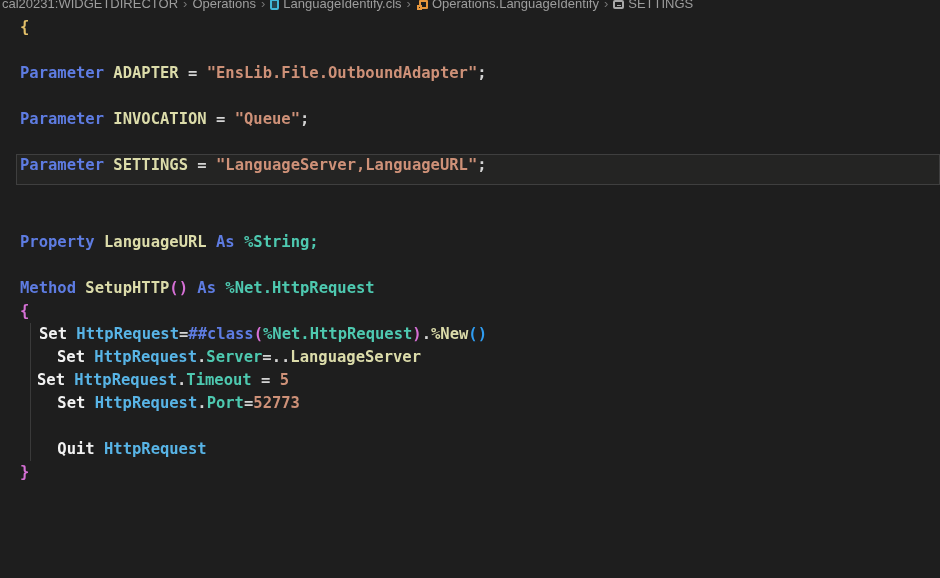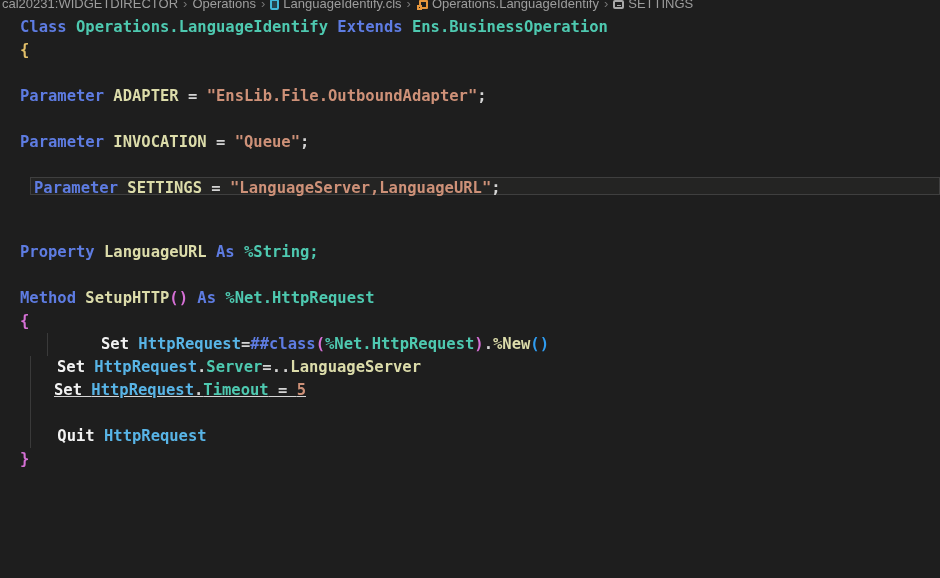--- a/index.html
+++ b/index.html
@@ -30,21 +30,21 @@
     padding-top:3px;
     font-family:"DejaVu Sans Mono","Liberation Mono",monospace;
     font-size:15.5px;font-weight:bold;
     color:var(--plain,#D4D4D4);
   }
   .code-line{
     height:23px;line-height:23px;padding-left:20px;
     position:relative;white-space:pre;cursor:text;
   }
   .code-line.hl{
-    margin-left:30px;padding-left:3px;height:18px;line-height:21px;
+    margin-left:16px;padding-left:3px;height:31px;line-height:21px;
     box-sizing:border-box;background:#242423;
     border:1px solid var(--lineHighlightBorder,#3F3F3F);
   }
   .code-line.guide::before{
     content:"";position:absolute;left:30px;top:0;bottom:0;width:1px;
     background:var(--indentGuide,#3A3A3A);
   }
   .tk-kw{color:var(--keyword);}
   .tk-type{color:var(--type);}
   .tk-str{color:var(--string);}
@@ -83,33 +83,33 @@
       </span>
       <span class="sep">›</span>
       <span class="crumb">
         <span class="crumb-icon icon-field"></span>
         <span>SETTINGS</span>
       </span>
     </div>
 </div>
 
 <div class="editor">
-    <div class="code-line"><span class="tk-kw">Class </span><span class="tk-type">Operations.LanguageIdentify </span><span class="tk-kw">Extends </span><span class="tk-type">Ens.BusinessOperation</span></div>
     <div class="code-line"><span class="tk-b1">{</span></div>
     <div class="code-line"></div>
     <div class="code-line"><span class="tk-kw">Parameter </span><span class="tk-id">ADAPTER</span><span class="tk-pl"> = </span><span class="tk-str">"EnsLib.File.OutboundAdapter"</span><span class="tk-pl">;</span></div>
     <div class="code-line"></div>
     <div class="code-line"><span class="tk-kw">Parameter </span><span class="tk-id">INVOCATION</span><span class="tk-pl"> = </span><span class="tk-str">"Queue"</span><span class="tk-pl">;</span></div>
     <div class="code-line"></div>
     <div class="code-line hl"><span class="tk-kw">Parameter </span><span class="tk-id">SETTINGS</span><span class="tk-pl"> = </span><span class="tk-str">"LanguageServer,LanguageURL"</span><span class="tk-pl">;</span></div>
     <div class="code-line"></div>
     <div class="code-line"></div>
     <div class="code-line"><span class="tk-kw">Property </span><span class="tk-id">LanguageURL </span><span class="tk-kw">As </span><span class="tk-type">%String;</span></div>
     <div class="code-line"></div>
     <div class="code-line"><span class="tk-kw">Method </span><span class="tk-id">SetupHTTP</span><span class="tk-b2">()</span><span class="tk-pl"> </span><span class="tk-kw">As </span><span class="tk-type">%Net.HttpRequest</span></div>
     <div class="code-line"><span class="tk-b2">{</span></div>
-    <div class="code-line guide" style="padding-left: 84px; margin-left: 17px;"><span class="tk-cmd">Set </span><span class="tk-var">HttpRequest</span><span class="tk-pl">=</span><span class="tk-kw">##class</span><span class="tk-b2">(</span><span class="tk-type">%Net.HttpRequest</span><span class="tk-b2">)</span><span class="tk-pl">.</span><span class="tk-id">%New</span><span class="tk-b3">()</span></div>
+    <div class="code-line guide" style="padding-left: 39px;"><span class="tk-cmd">Set </span><span class="tk-var">HttpRequest</span><span class="tk-pl">=</span><span class="tk-kw">##class</span><span class="tk-b2">(</span><span class="tk-type">%Net.HttpRequest</span><span class="tk-b2">)</span><span class="tk-pl">.</span><span class="tk-id">%New</span><span class="tk-b3">()</span></div>
     <div class="code-line guide" style="padding-left: 57px;"><span class="tk-cmd">Set </span><span class="tk-var">HttpRequest</span><span class="tk-pl">.</span><span class="tk-mem">Server</span><span class="tk-pl">=..</span><span class="tk-id">LanguageServer</span></div>
-    <div class="code-line guide" style="padding-left: 54px; text-decoration: underline;"><span class="tk-cmd">Set </span><span class="tk-var">HttpRequest</span><span class="tk-pl">.</span><span class="tk-mem">Timeout</span><span class="tk-pl"> = </span><span class="tk-num">5</span></div>
+    <div class="code-line guide" style="padding-left: 37px;"><span class="tk-cmd">Set </span><span class="tk-var">HttpRequest</span><span class="tk-pl">.</span><span class="tk-mem">Timeout</span><span class="tk-pl"> = </span><span class="tk-num">5</span></div>
+    <div class="code-line guide" style="padding-left: 57.3px;"><span class="tk-cmd">Set </span><span class="tk-var">HttpRequest</span><span class="tk-pl">.</span><span class="tk-mem">Port</span><span class="tk-pl">=</span><span class="tk-num">52773</span></div>
     <div class="code-line guide"></div>
     <div class="code-line guide" style="padding-left: 57.3px;"><span class="tk-cmd">Quit </span><span class="tk-var">HttpRequest</span></div>
     <div class="code-line"><span class="tk-b2">}</span></div>
   </div>
 
 </body></html>

